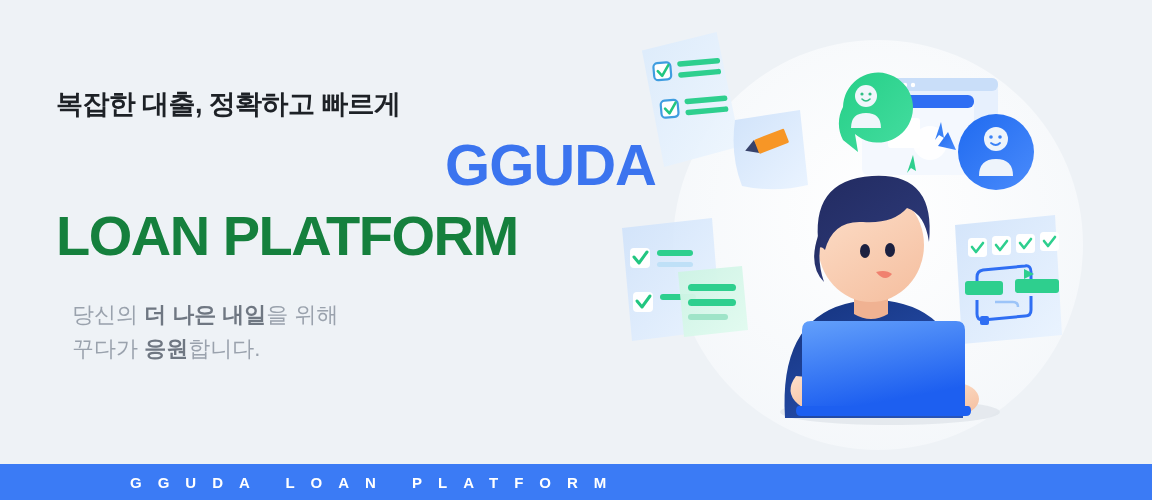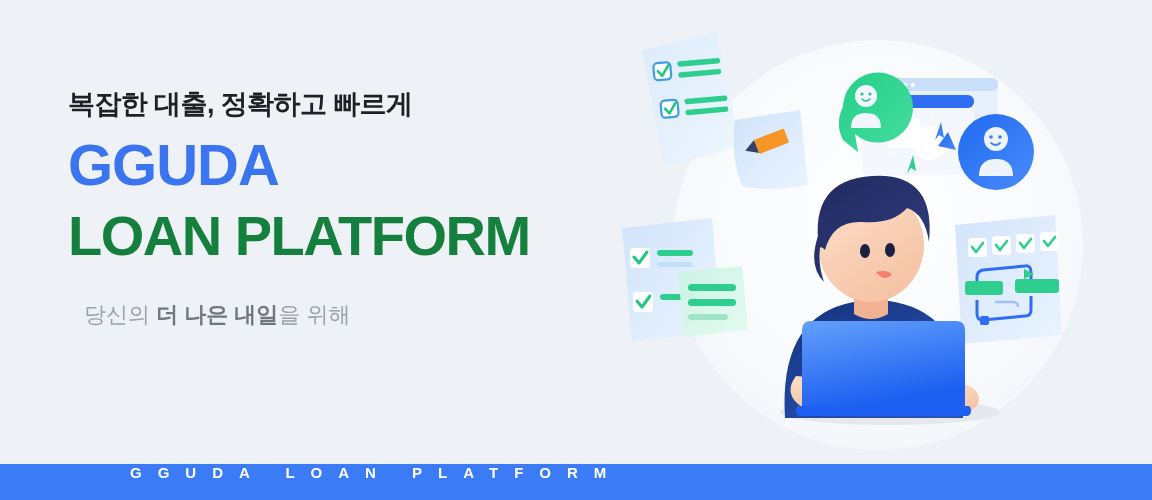--- a/index.html
+++ b/index.html
@@ -4,65 +4,66 @@
 <style>
   html,body{margin:0;padding:0;}
   body{
     width:1152px;height:500px;overflow:hidden;
     background:#eef2f6;
     font-family:"Liberation Sans","DejaVu Sans",sans-serif;
   }
   .hero{position:relative;width:1152px;height:500px;overflow:hidden;background:#eef2f6;}
 
   
-  .copy{position:absolute;left:68px;top:88px;width:600px;}
+  .copy{position:absolute;left:56px;top:88px;width:600px;}
   .kicker{
     font-size:27px;font-weight:700;color:#1d2126;letter-spacing:-0.6px;
     line-height:1.25;margin:0 0 14px 0;white-space:nowrap;
   }
   .brand{
     font-size:58px;font-weight:800;color:#3b74ef;letter-spacing:-1px;
-    line-height:1.0;margin:0 0 14px 0;white-space:nowrap;
+    line-height:1.0;margin:0 0 14px 0;white-space:nowrap;text-align:right;
   }
   .product{
     font-size:56px;font-weight:700;color:#15803d;letter-spacing:-1.5px;
     line-height:1.0;margin:0 0 34px 0;white-space:nowrap;
   }
   .tagline{
     font-size:22px;color:#9aa2ad;line-height:1.55;font-weight:400;margin:16px;
   }
   .tagline b{color:#6f7782;font-weight:700;}
   .tagline .ln{display:block;white-space:nowrap;}
 
   
   .art{position:absolute;left:600px;top:0;width:552px;height:470px;}
   .art svg{display:block;width:552px;height:470px;}
 
   
   .ticker{
     position:absolute;left:0;bottom:0;width:1152px;height:36px;
-    background:#3b7bf5;display:flex;align-items:flex-start;
+    background:#3b7bf5;display:flex;align-items:center;
   }
   .ticker-text{
     color:#ffffff;font-size:15px;font-weight:600;
     letter-spacing:16px;padding-left:130px;white-space:nowrap;
     text-transform:uppercase;
   }
 </style>
 </head>
 <body>
 
 <div class="hero">
 
   <div class="copy">
     <p class="kicker">복잡한 대출, 정확하고 빠르게</p>
     <p class="brand">GGUDA</p>
     <p class="product">LOAN PLATFORM</p>
     <p class="tagline">
       <span class="ln"><span>당신의 </span><b>더 나은 내일</b><span>을 위해</span></span>
+      <span class="ln"><span>꾸다가 </span><b>응원</b><span>합니다.</span></span>
     </p>
   </div>
 
   <div class="art">
     <svg viewBox="0 0 552 470" xmlns="http://www.w3.org/2000/svg">
       <defs>
         <linearGradient id="gLap" x1="0" y1="0" x2="0.35" y2="1">
           <stop offset="0%" stop-color="#63a0fb"></stop>
             <stop offset="100%" stop-color="#1d5ff0"></stop>
         </linearGradient>

